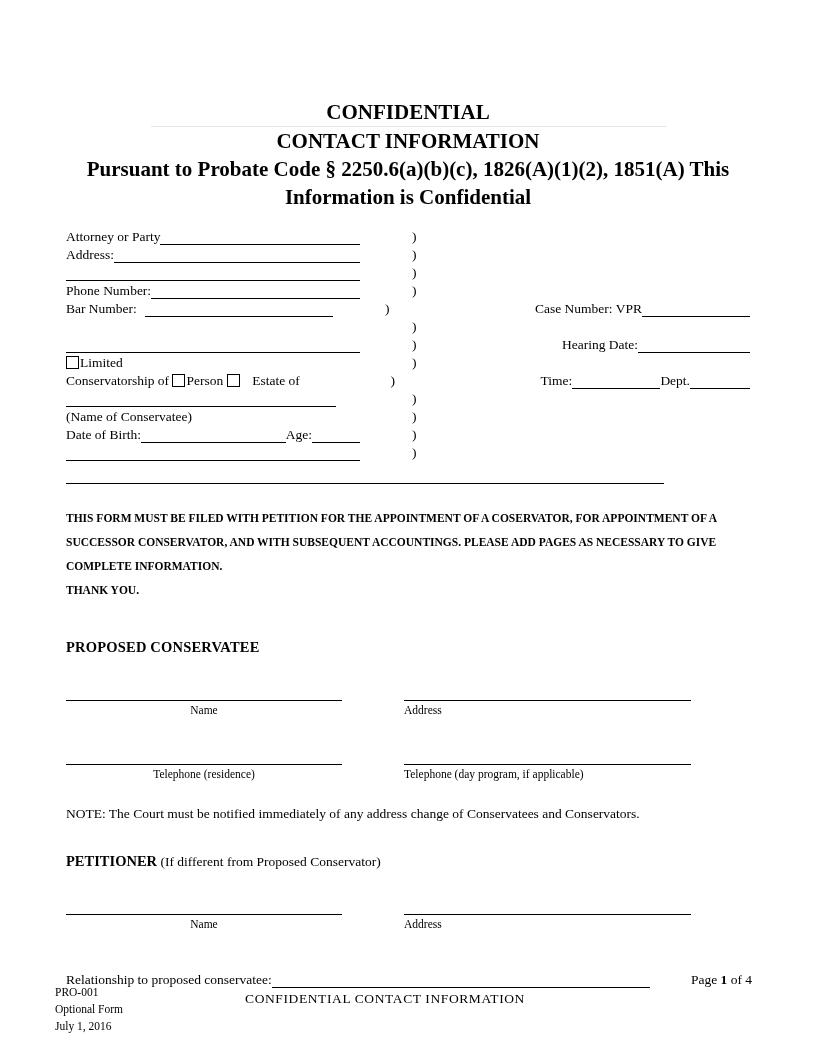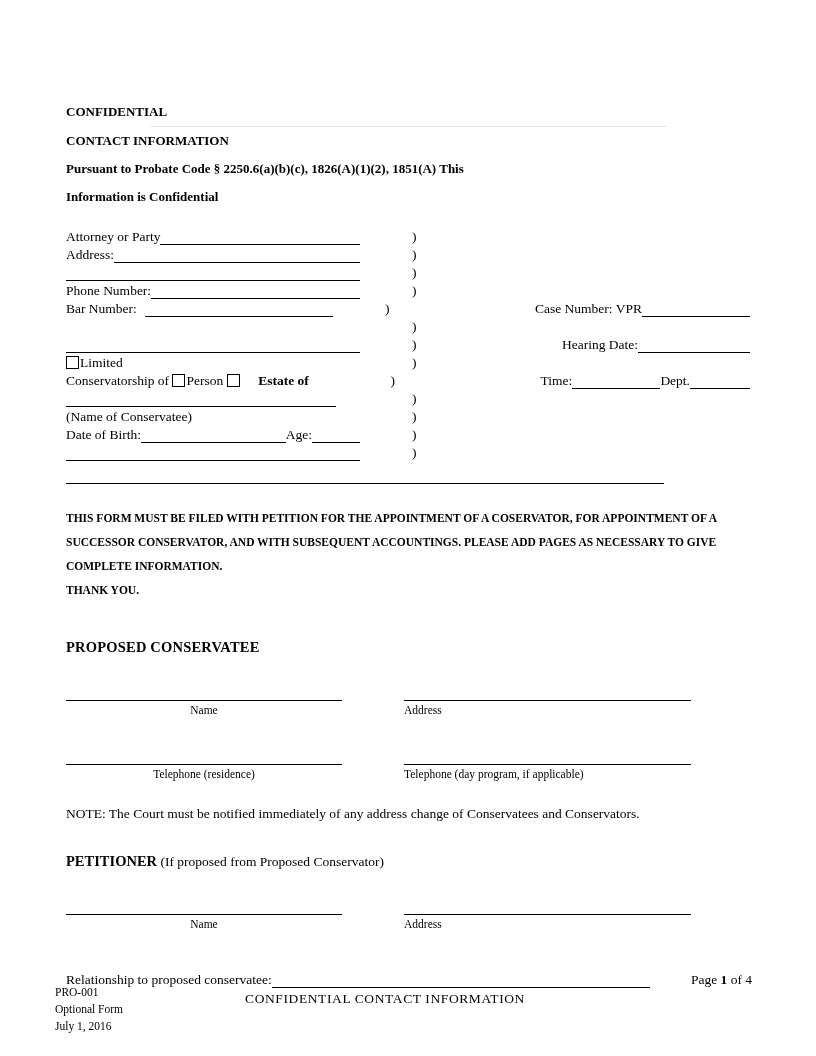--- a/index.html
+++ b/index.html
@@ -2,37 +2,37 @@
 <html><head>
 <meta charset="utf-8">
 <style>
   html,body{margin:0;padding:0;background:#ffffff;}
   .page{
     position:relative;width:816px;height:1056px;background:#fff;color:#000;
     font-family:"Liberation Serif", serif;
     padding:98px 66px 0 66px;box-sizing:border-box;overflow:hidden;
   }
   
-  .title{text-align:left;font-weight:700;font-size:13px;line-height:28px;}
+  .title{text-align:center;font-weight:700;font-size:21px;line-height:28px;}
   .title-rule{height:1px;background:#e3e3e3;width:515px;margin:0 auto;}
   
   .att-block{margin-top:16px;font-size:13.5px;}
   .att-row{display:flex;align-items:flex-end;height:18px;gap:48px;}
   .att-left{display:flex;align-items:flex-end;width:294px;}
   .lbl{white-space:pre;}
   .fill{flex:1 1 auto;border-bottom:1px solid #000;height:13px;}
   .fill.gap{margin-left:5px;}
   .fill.short{flex:0 0 auto;width:270px;}
   .paren{width:18px;padding-left:4px;flex:0 0 auto;}
   .att-right{display:flex;align-items:flex-end;margin-left:84px;}
   .bl{border-bottom:1px solid #000;height:13px;display:inline-block;flex:0 0 auto;}
   .w105{width:108px;}.w115{width:112px;}.w85{width:88px;}.w62{width:60px;}.w45{width:48px;}
   .cb{width:11px;height:11px;border:1px solid #000;display:inline-block;margin:0 1px 2px 0;flex:0 0 auto;background:#fff;}
   .cb.ml{margin-left:4px;}
-  .ml3{margin-left:17px;font-weight:bold;}
+  .ml3{margin-left:11px;}
   
   .sep{margin-top:22px;width:598px;border-bottom:1px solid #000;height:0;}
   
   .notice{margin-top:22px;font-weight:700;font-size:11.5px;line-height:24px;width:100%;}
   .notice .ty{display:block;}
   
   .sec-heading{margin-top:37px;font-weight:700;font-size:14.5px;letter-spacing:0.2px;}
   
   .fields{display:flex;margin-top:30px;}
   .fields.second{margin-top:34px;}
@@ -211,21 +211,21 @@
     </div>
     <div class="fcol-r">
       <div class="fline"></div>
       <div class="flabel">Telephone (day program, if applicable)</div>
     </div>
   </div>
 
   <div class="note-line">NOTE: The Court must be notified immediately of any address change of Conservatees and Conservators.</div>
 
   <div class="pet-heading">
-    <span class="h">PETITIONER</span><span class="q"> (If proposed from Proposed Conservator)</span>
+    <span class="h">PETITIONER</span><span class="q"> (If different from Proposed Conservator)</span>
   </div>
 
   <div class="fields">
     <div class="fcol-l">
       <div class="fline"></div>
       <div class="flabel">Name</div>
     </div>
     <div class="fcol-r">
       <div class="fline"></div>
       <div class="flabel">Address</div>

